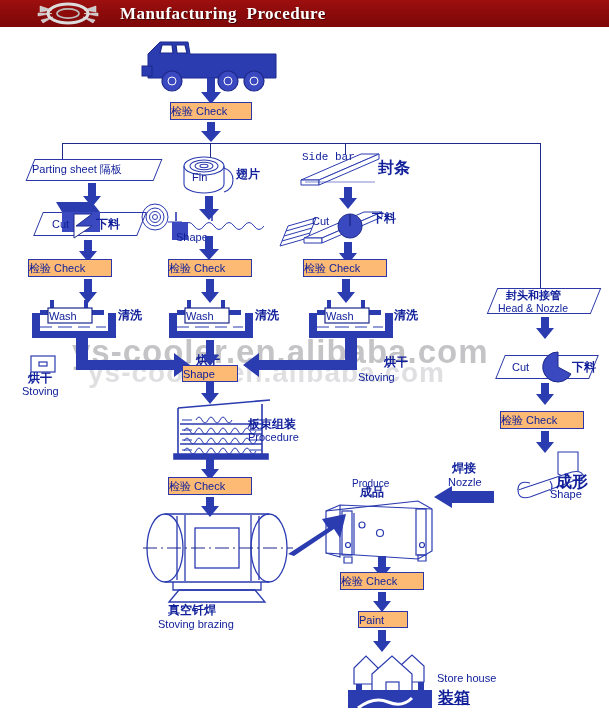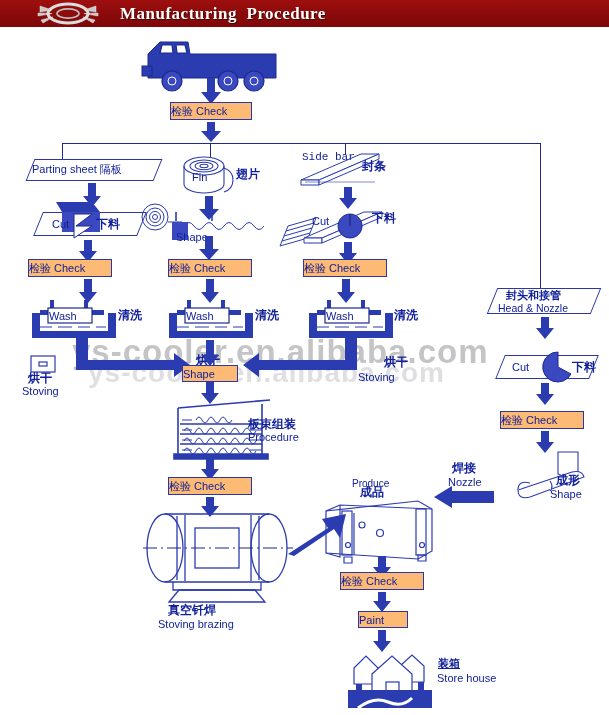--- a/index.html
+++ b/index.html
@@ -174,21 +174,21 @@
 
   <svg style="left:295px;top:152px;width:110px;height:36px;" viewBox="0 0 110 36">
     <g fill="#fff" stroke="#2b3bb0" stroke-width="1">
       <path d="M66 2 L84 2 L24 28 L6 28 Z"></path>
       <path d="M6 28 L24 28 L24 33 L6 33 Z"></path>
       <path d="M24 28 L84 2 L84 7 L24 33 Z"></path>
     </g>
     <path d="M10 30 h70" stroke="#2b3bb0" stroke-width="0.6" fill="none"></path>
   </svg>
   <div class="lbl" style="left:302px;top:152px;font-size:11px;font-family:Liberation Mono, monospace;">Side bar</div>
-  <div class="lbl cn" style="left:362px;top:160px;font-size:12px;">封条</div>
+  <div class="lbl cn" style="left:378px;top:160px;font-size:16px;">封条</div>
 
   <svg class="arw" style="left:338px;top:187px;width:20px;height:22px;" viewBox="0 0 20 22">
     <path d="M6 0 h8 v11 h5 L10 22 L1 11 h5 Z" fill="#2b3bb0"></path>
   </svg>
 
   <svg style="left:300px;top:208px;width:112px;height:42px;" viewBox="0 0 112 42">
     <g fill="#fff" stroke="#2b3bb0" stroke-width="1">
       <path d="M64 4 L82 4 L22 30 L4 30 Z"></path>
       <path d="M4 30 L22 30 L22 35 L4 35 Z"></path>
       <path d="M22 30 L82 4 L82 9 L22 35 Z"></path>
@@ -234,21 +234,21 @@
   </svg>
 
   <svg style="left:500px;top:452px;width:105px;height:60px;" viewBox="0 0 105 60">
     <g fill="#fff" stroke="#2b3bb0" stroke-width="1.1">
       <path d="M58 0 h20 v22 q-10 6 -20 0 Z"></path>
       <path d="M18 38 L72 20 q10 -2 12 5 L30 45 q-12 3 -12 -7 Z"></path>
       <path d="M18 38 q0 -10 12 -7"></path>
       <path d="M50 29 q4 6 0 10"></path>
     </g>
   </svg>
-  <div class="lbl cn" style="left:556px;top:474px;font-size:12px;">成形</div>
+  <div class="lbl cn" style="left:556px;top:474px;font-size:16px;">成形</div>
   <div class="lbl" style="left:550px;top:489px;font-size:11px;">Shape</div>
 
   <svg style="left:28px;top:300px;width:92px;height:38px;" viewBox="0 0 92 38">
     <g fill="#2b3bb0">
       <rect x="22" y="0" width="4" height="10"></rect>
         <rect x="56" y="0" width="4" height="10"></rect>
       <rect x="12" y="10" width="30" height="5"></rect>
         <rect x="46" y="10" width="30" height="5"></rect>
       <path d="M4 13 h8 v18 h68 V13 h8 v25 H4 Z"></path>
     </g>
@@ -423,16 +423,16 @@
       <path d="M24 24 L44 6 L64 24 L64 48 L24 48 Z"></path>
       <rect x="38" y="32" width="13" height="13"></rect>
     </g>
     <path d="M0 40 h84 v18 H0 Z" fill="#2b3bb0"></path>
     <path d="M10 58 q16 -12 30 -6 q14 6 24 -4" fill="none" stroke="#fff" stroke-width="3"></path>
     <g fill="#2b3bb0">
       <rect x="8" y="34" width="6" height="14"></rect>
       <rect x="70" y="32" width="6" height="12"></rect>
     </g>
   </svg>
-  <div class="lbl cn" style="left:438px;top:658px;font-size:11px;text-decoration:underline;">装箱</div>
+  <div class="lbl cn" style="left:438px;top:690px;font-size:16px;text-decoration:underline;">装箱</div>
   <div class="lbl" style="left:414px;top:673px;font-size:11px;margin-left:23px;">Store house</div>
 
 </div>
 
 </body></html>

